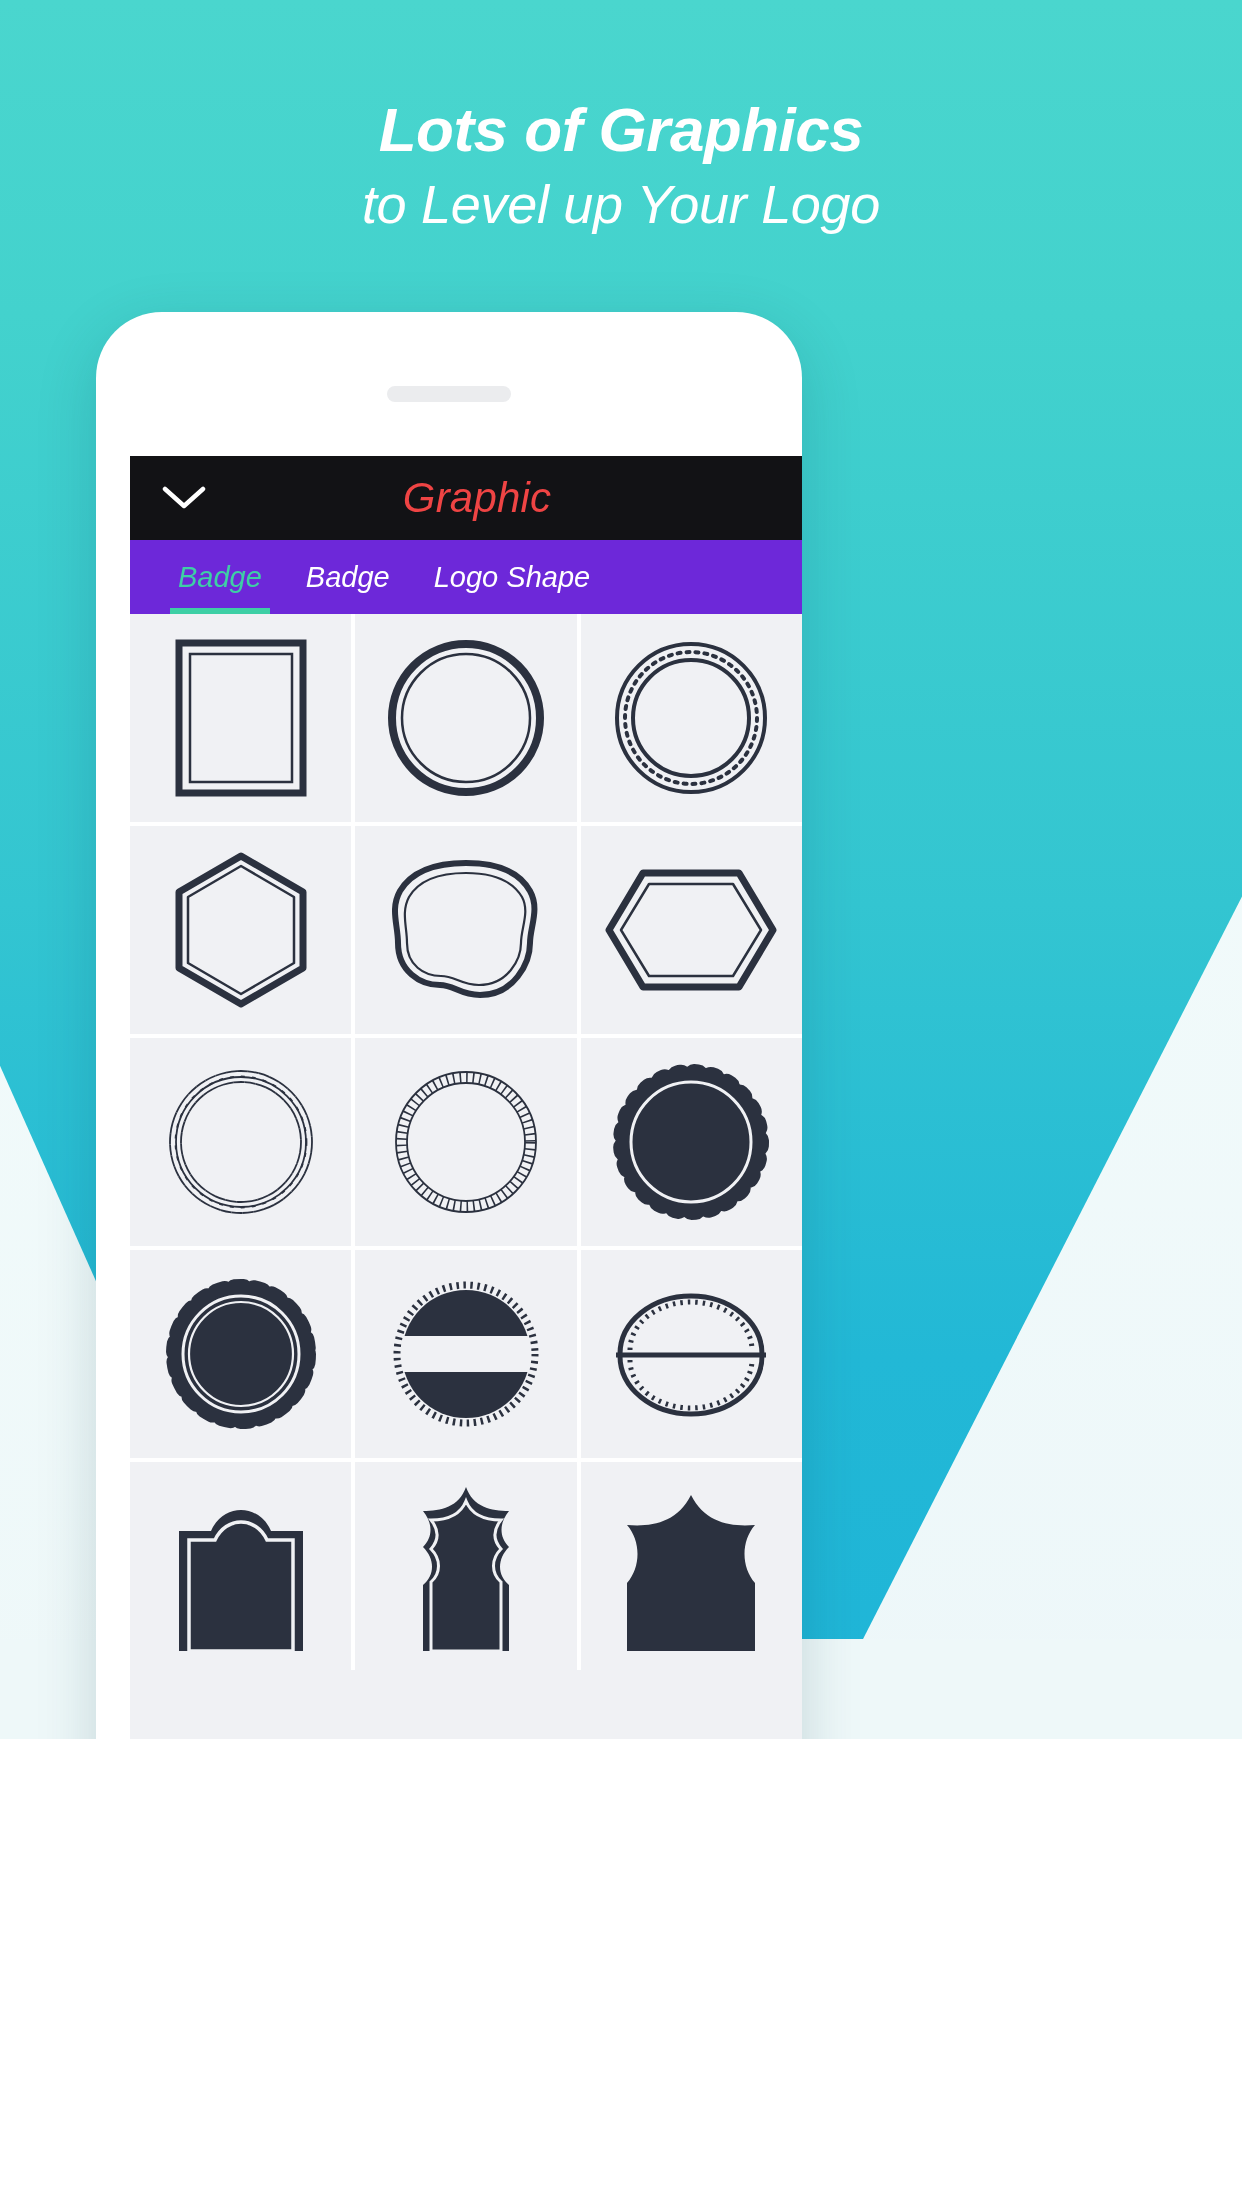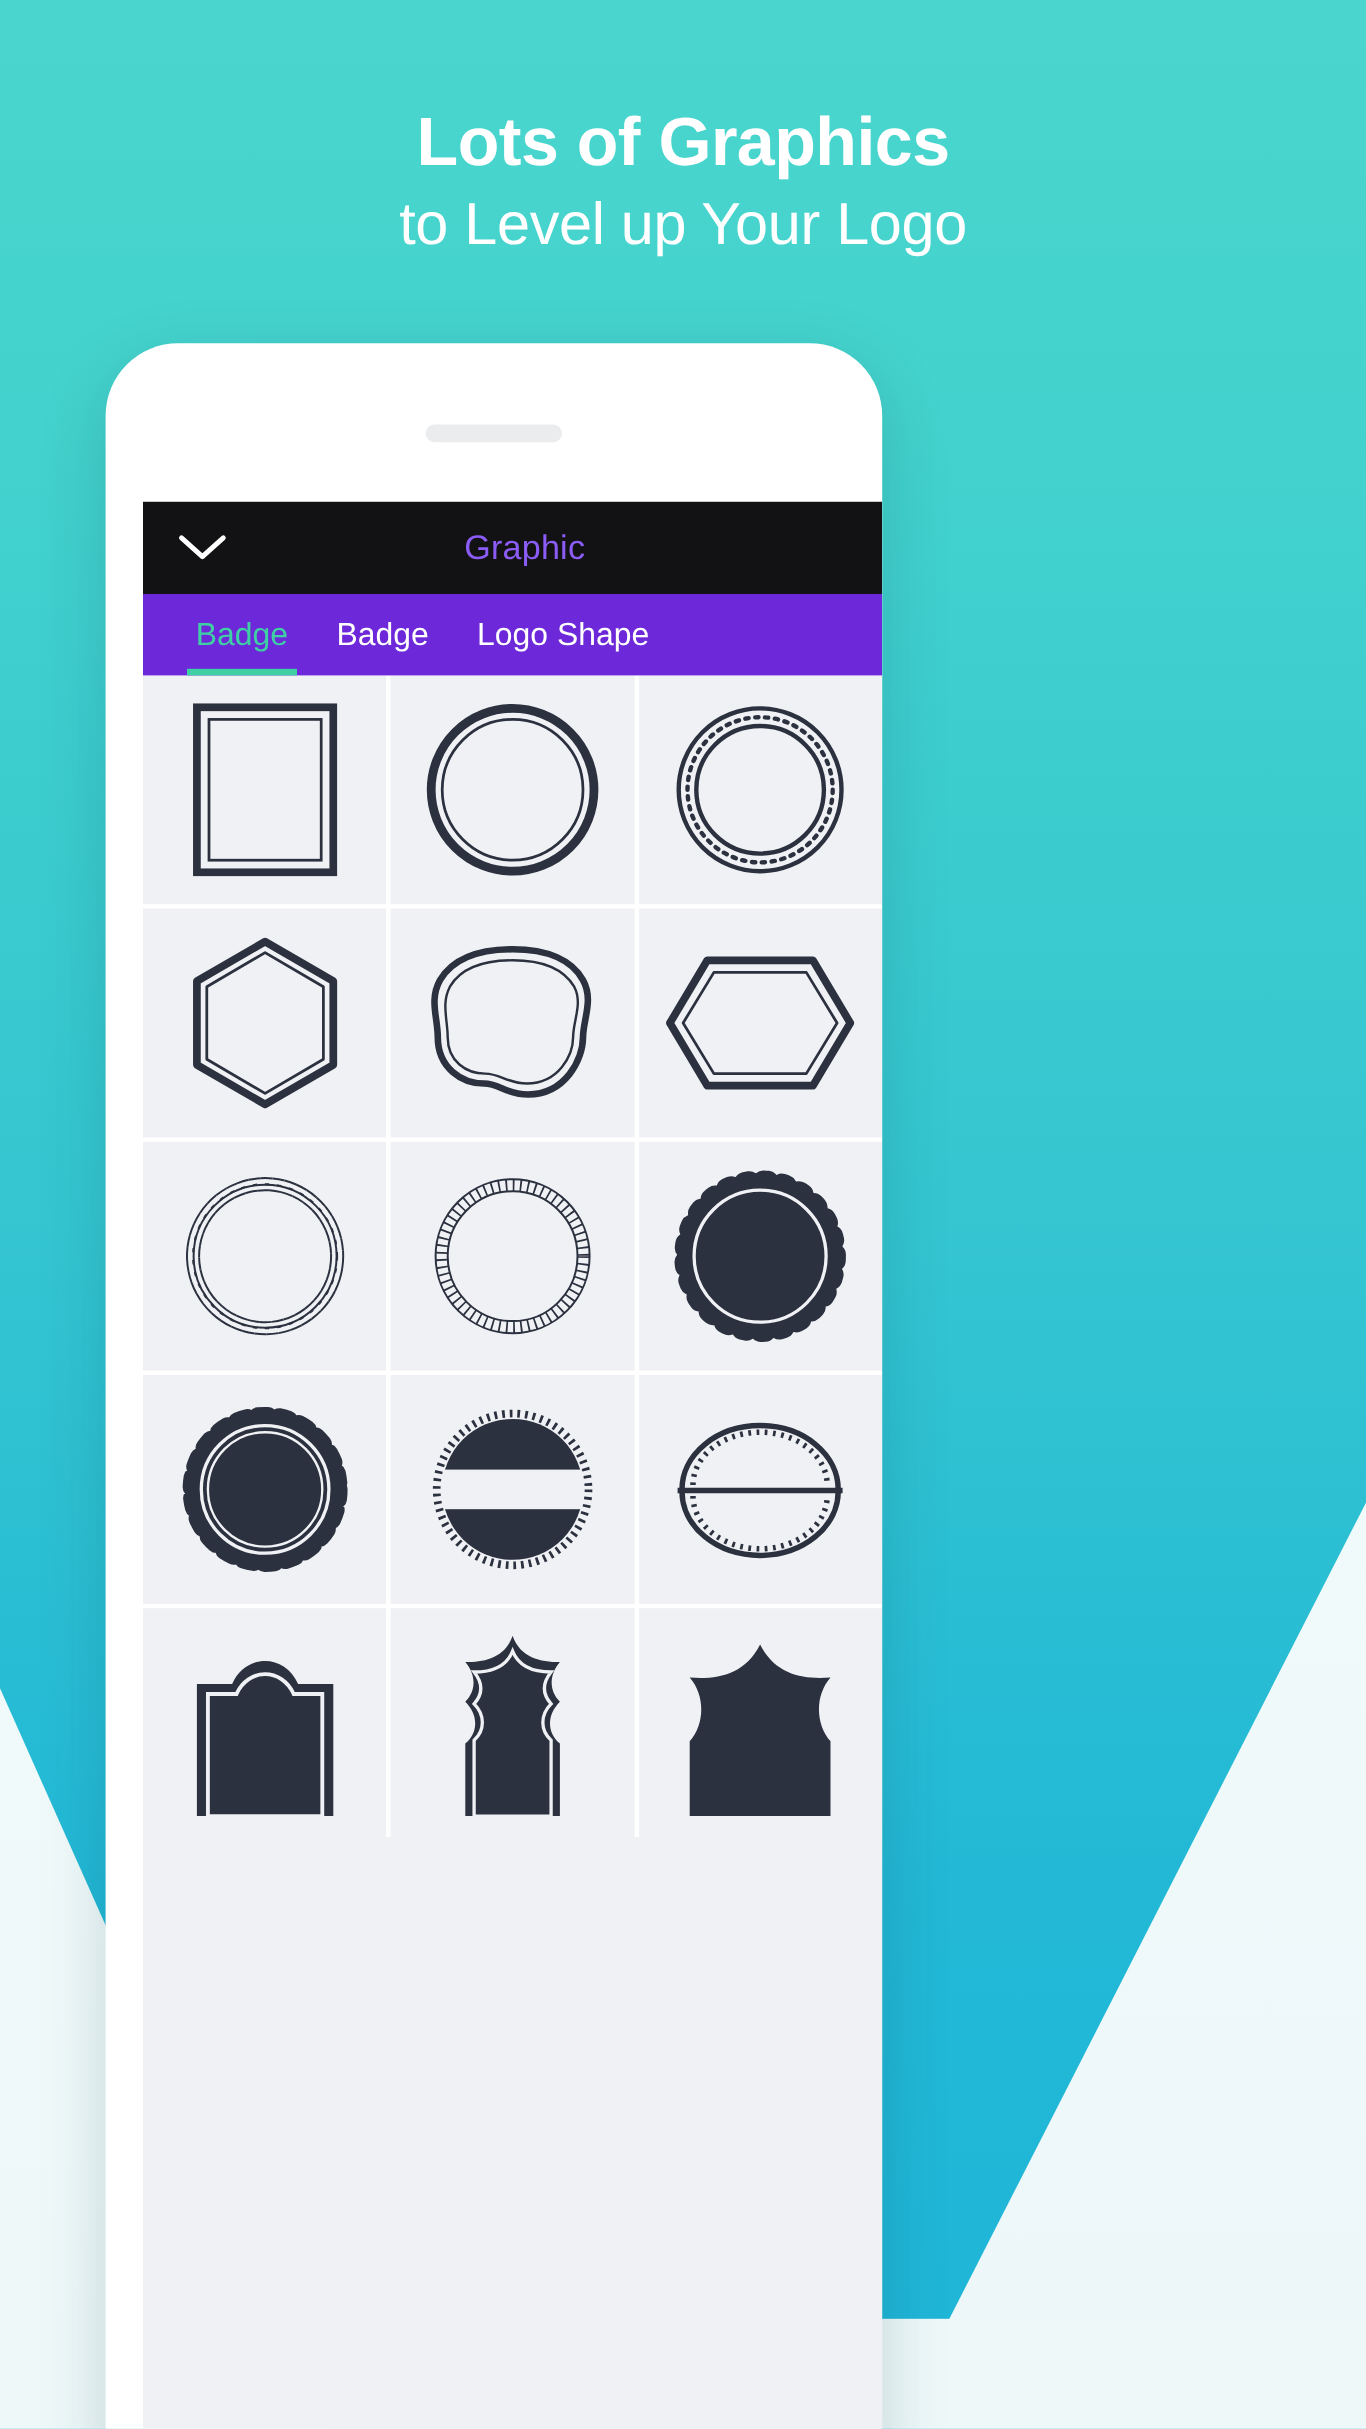--- a/index.html
+++ b/index.html
@@ -3,24 +3,25 @@
 <meta charset="utf-8">
 <style>
   html, body {
     margin: 0;
     padding: 0;
     background: #ffffff;
   }
   #root {
     position: relative;
     width: 1242px;
-    height: 2208px;
+    height: 1739px;
     overflow: hidden;
     font-family: "Liberation Sans", sans-serif;
     background: #ffffff;
+    font-style: italic;
   }
 
   
   .bg-base {
     position: absolute;
     inset: 0;
     background: linear-gradient(180deg, #4ad6ce 0%, #43d2cd 18%, #33c5d1 52%, #22b8d6 78%, #1fb5d8 100%);
   }
   .bg-wedge-left {
     position: absolute;
@@ -112,22 +113,22 @@
   
   .app-header {
     position: relative;
     height: 84px;
     background: #121215;
     display: flex;
     align-items: center;
     justify-content: center;
   }
   .app-header-title {
-    color: #8b5cf6;
-    font-size: 31px;
+    color: #ef4444;
+    font-size: 42px;
     font-weight: normal;
     letter-spacing: 0.2px;
     margin-left: 22px;
   }
   .chevron-down-btn {
     position: absolute;
     left: 14px;
     top: 0;
     bottom: 0;
     width: 80px;

